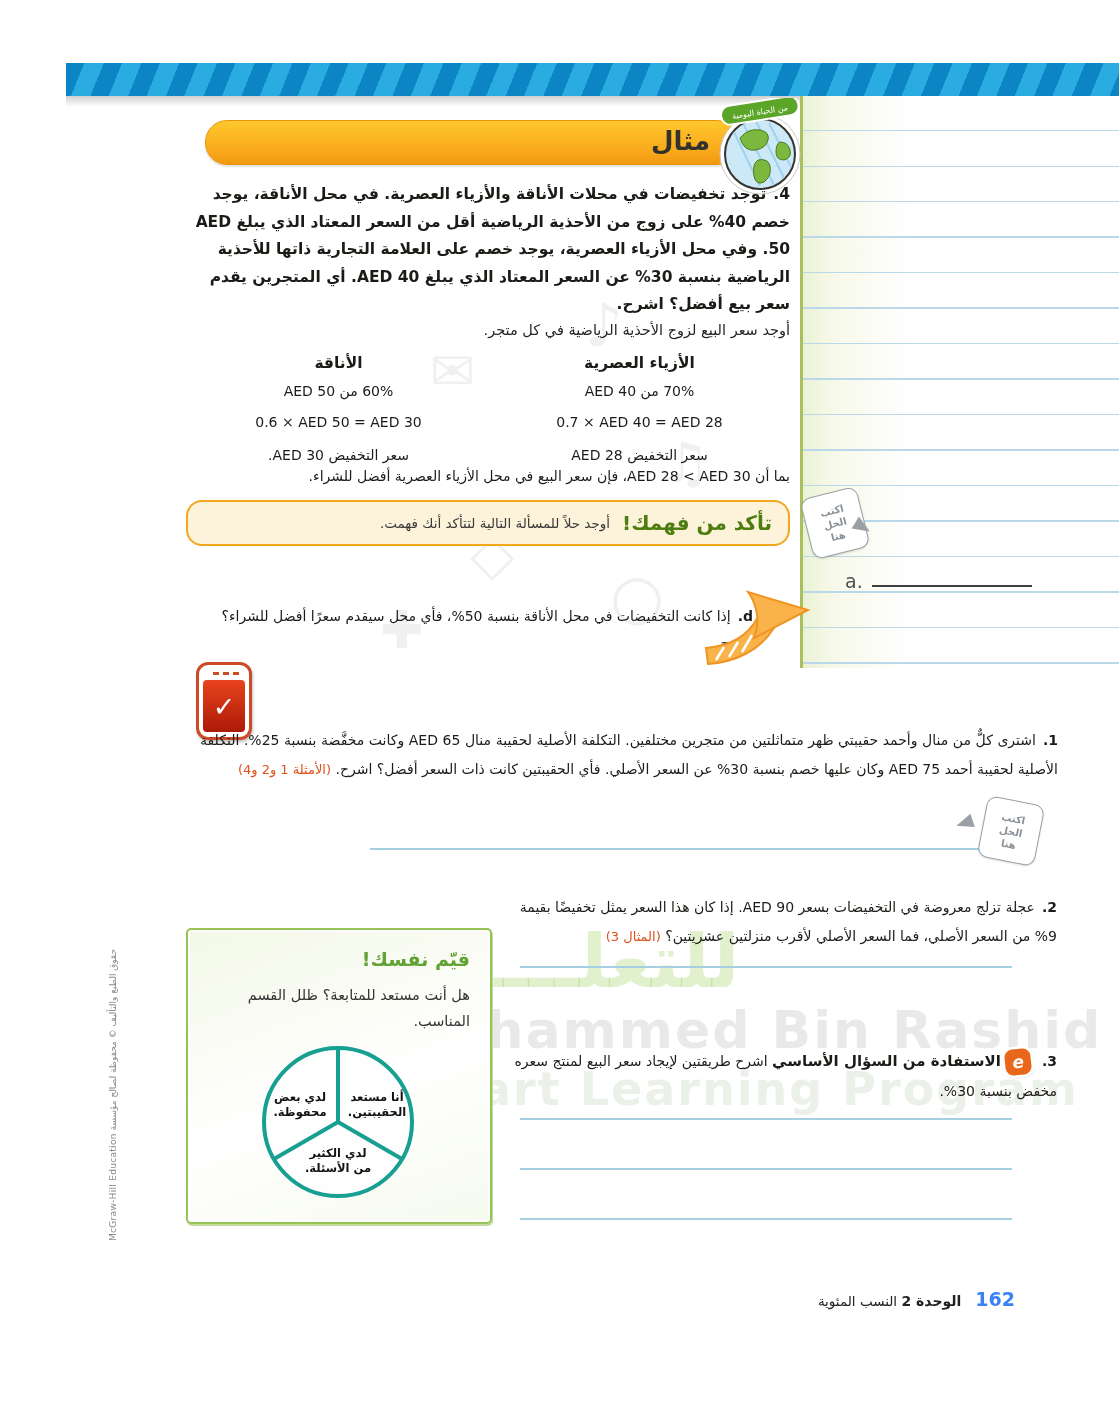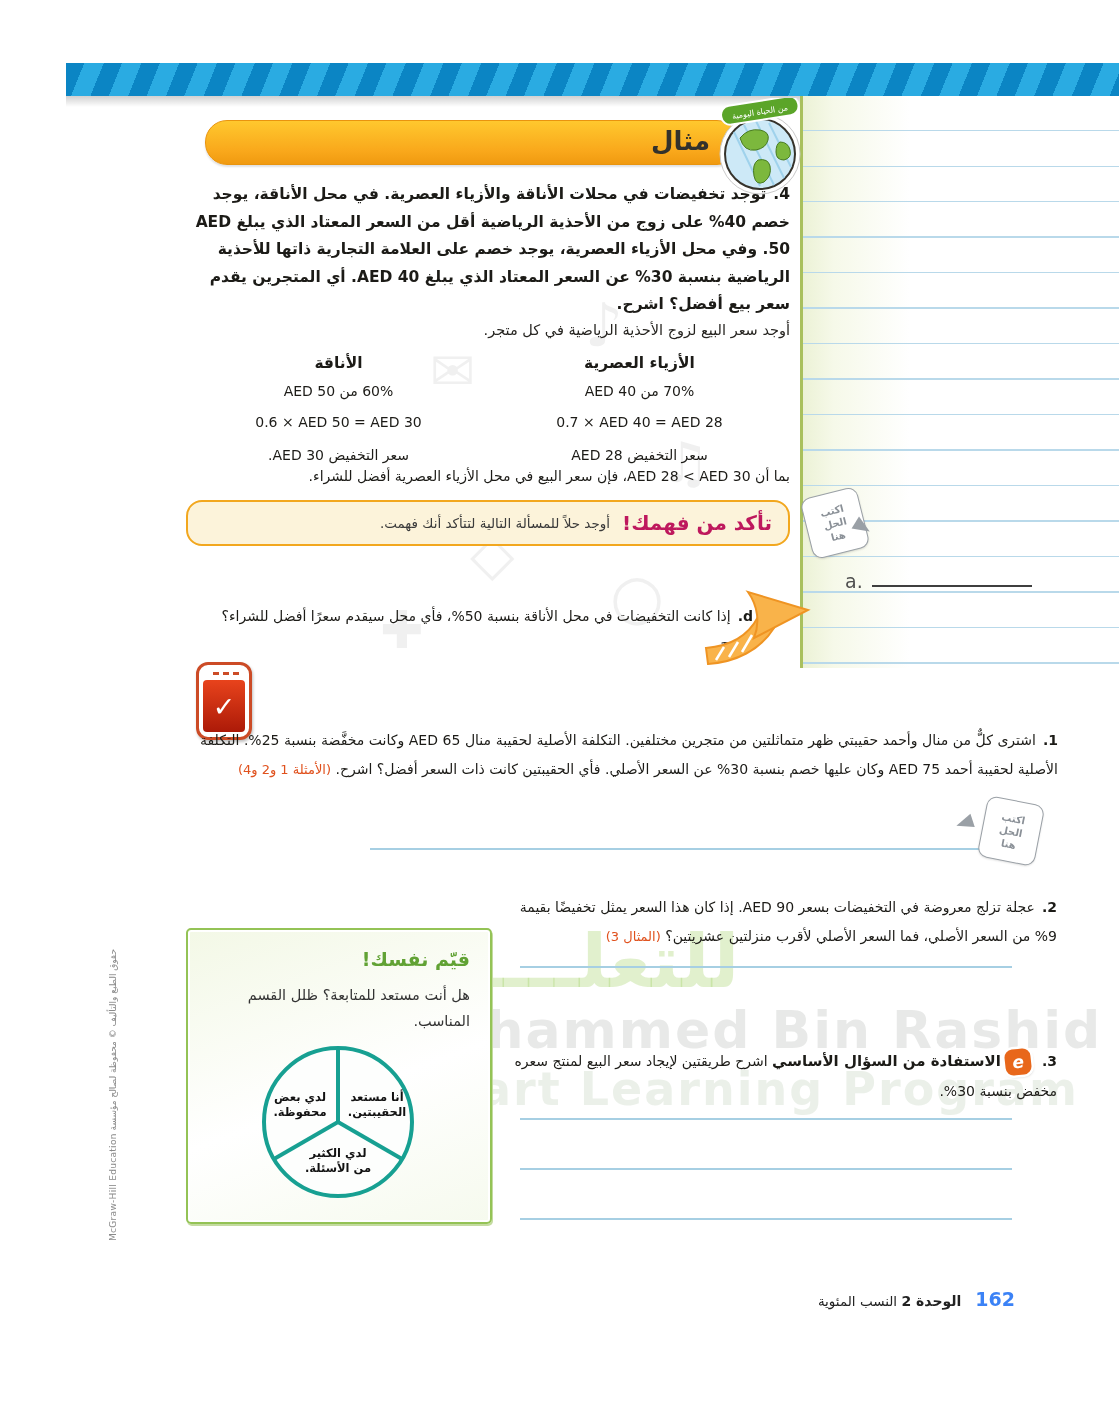--- a/index.html
+++ b/index.html
@@ -73,21 +73,21 @@
   .c-title{font-size:15.5px;font-weight:bold;margin-bottom:11px;}
   .c-l1{font-size:14px;margin-bottom:15px;}
   .c-l2{font-size:14px;margin-bottom:17px;direction:ltr;}
   .c-l3{font-size:14px;}
   .conclusion{left:188px;top:468px;width:602px;font-size:14px;text-align:right;}
 
   .check-box{
     left:186px;top:500px;width:604px;height:46px;background:#fcf3da;border:2px solid #f2a71e;
     border-radius:16px;display:flex;align-items:center;padding:0 16px;box-sizing:border-box;
   }
-  .check-box .tt{font-size:20px;font-weight:bold;color:#be185d;white-space:nowrap;}
+  .check-box .tt{font-size:20px;font-weight:bold;color:#4d7c0f;white-space:nowrap;}
   .check-box .tx{font-size:13.5px;color:#3a3a3a;margin-right:12px;}
 
   .part-d{left:205px;top:568px;width:548px;font-size:14px;line-height:1.9;text-align:right;margin-top:35px;}
   .arrow-orange{left:702px;top:566px;width:120px;height:104px;}
 
   
   .gp-banner{
     left:218px;top:670px;width:840px;height:44px;border-radius:3px;
     background:linear-gradient(180deg,#9ed05b,#7eb932);box-shadow:0 2px 2px rgba(0,0,0,.15);
   }

